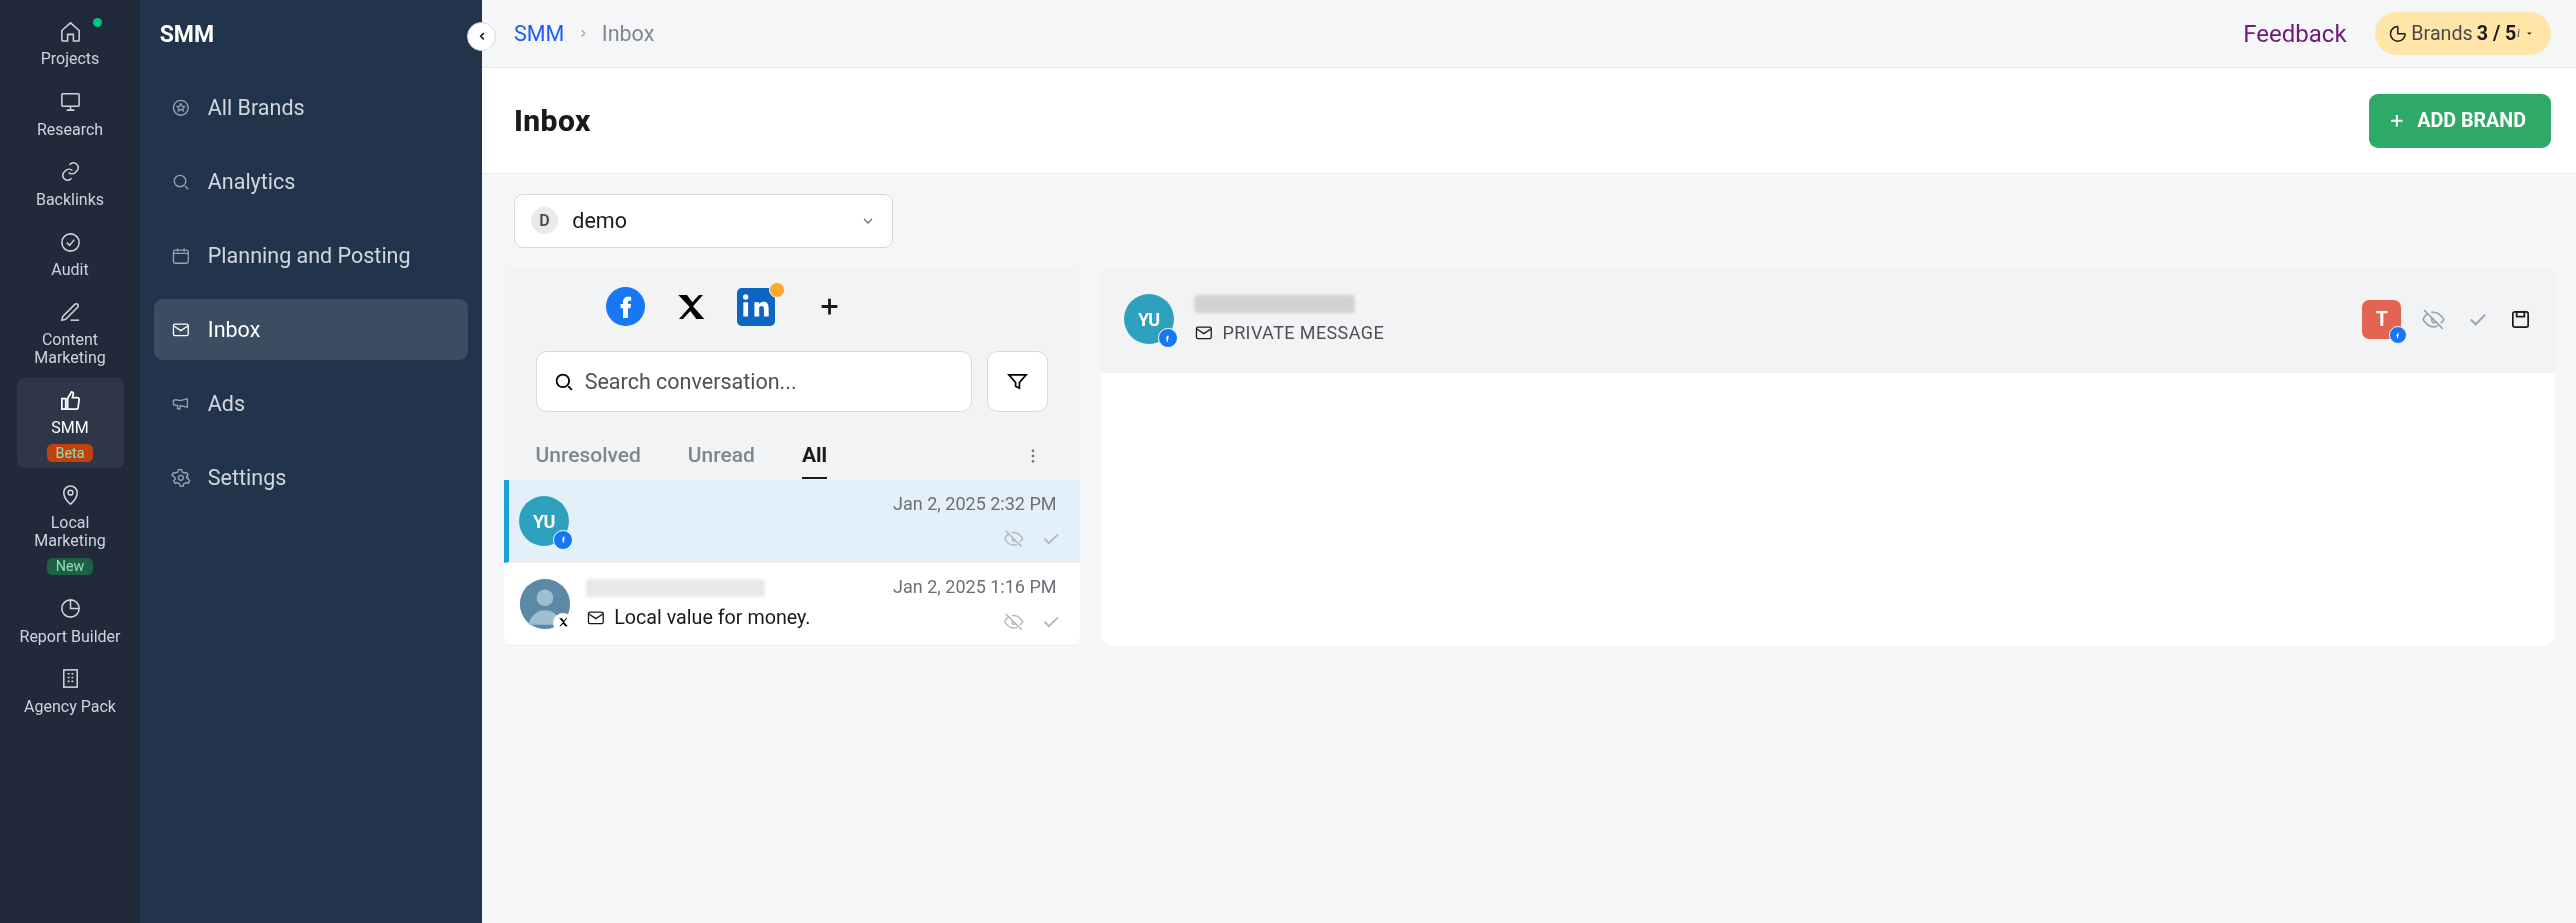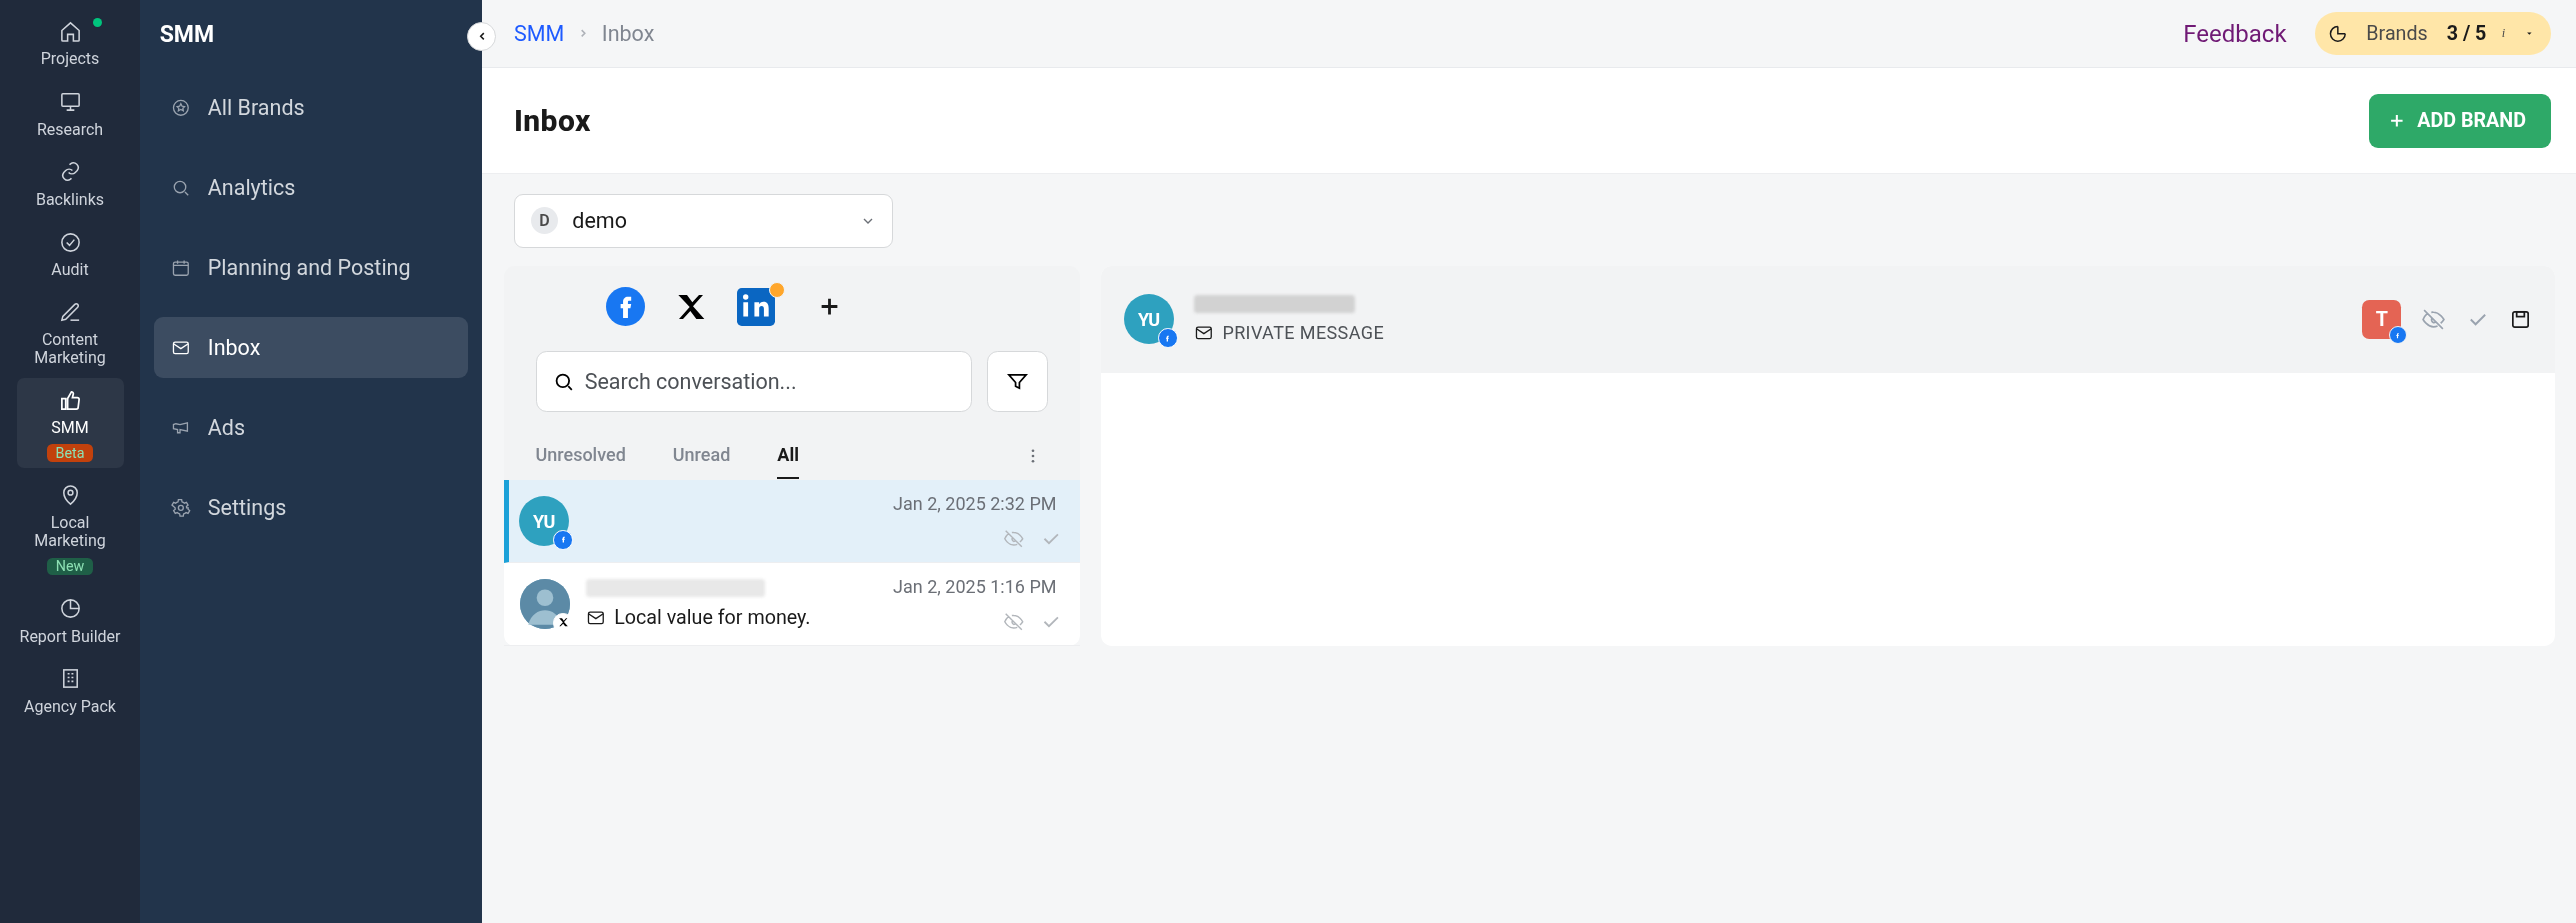--- a/index.html
+++ b/index.html
@@ -16,36 +16,36 @@
 .rail-item.active .rail-label { color: #ffffff; }
 .rail-badge { margin-top: 1.8px; font-size: 14.3px; padding: 0.9px 9px; border-radius: 5.4px; }
 .rail-badge.beta { background: #c2410c; color: #8ce0b3; }
 .rail-badge.new  { background: #1f5f47; color: #8ce0b3; }
 .rail-dot { position: absolute; top: 9px; right: 21.5px; width: 9px; height: 9px; background: #00c47d; border-radius: 50%; }
 
 
 .sidebar { width: 342px; background: #22344b; color: #e8eaed; flex-shrink: 0; position: relative; }
 .sidebar-header { height: 68px; display: flex; align-items: center; padding-left: 19.7px; font-weight: 700; font-size: 23px; color: #ffffff; }
 .collapse-btn { position: absolute; top: 21.5px; right: -14.3px; width: 29px; height: 29px; border-radius: 50%; background: #ffffff; border: 0.9px solid #d6d8da; display: flex; align-items: center; justify-content: center; cursor: pointer; color: #1a1a1a; z-index: 3; }
-.sidenav { display: flex; flex-direction: column; padding: 9px 14.3px 0 14.3px; gap: 19px; }
+.sidenav { display: flex; flex-direction: column; padding: 9px 14.3px 0 14.3px; gap: 13px; }
 .sidenav-item { height: 61px; display: flex; align-items: center; gap: 16px; padding: 0 16px; border-radius: 9px; cursor: pointer; color: #d2d7dd; font-size: 21.5px; }
 .sidenav-item.active { background: #3c4c61; color: #ffffff; }
 .sidenav-icon { width: 21.5px; height: 21.5px; color: #9aa3af; display:flex; align-items:center; justify-content:center; }
 .sidenav-item.active .sidenav-icon { color: #ffffff; }
 
 
 .main { flex: 1; display: flex; flex-direction: column; min-width: 0; background: #f5f6f7; }
 .topbar { height: 68px; background: #f5f6f7; border-bottom: 0.9px solid #e8eaed; display: flex; align-items: center; padding: 0 25px 0 32px; gap: 14.3px; }
 .crumbs { display: flex; align-items: center; gap: 12.5px; font-size: 21.5px; }
 .crumbs .root { color: #1e5bff; cursor: pointer; }
 .crumbs .sep  { color: #aeb2b8; }
 .crumbs .curr { color: #808690; }
 .topbar .spacer { flex: 1; }
 .feedback { color: #701a75; font-size: 24px; cursor: pointer; margin-right: 14.3px; }
-.brands-pill { height: 43px; background: #ffe6a8; border-radius: 21.5px; display: flex; align-items: center; gap: 19px; padding: 0 16px 0 12.5px; color: #4a4a4a; cursor: pointer; font-size: 19.7px; }
+.brands-pill { height: 43px; background: #ffe6a8; border-radius: 21.5px; display: flex; align-items: center; gap: 4px; padding: 0 16px 0 12.5px; color: #4a4a4a; cursor: pointer; font-size: 19.7px; }
 .brands-pill .count { font-weight: 700; color: #1a1a1a; }
 .brands-pill svg { color: #1a1a1a; }
 
 .header-row { height: 106px; background: #ffffff; border-bottom: 0.9px solid #edeef0; display: flex; align-items: center; padding: 0 25px 0 32px; }
 .page-title { font-size: 30px; font-weight: 800; letter-spacing: 0.4px; }
 .header-row .spacer { flex: 1; }
 .add-brand { height: 54px; padding: 0 25px 0 18px; border-radius: 9px; background: #2ea968; color: #ffffff; display: flex; align-items: center; gap: 10.7px; font-size: 19.7px; font-weight: 700; cursor: pointer; }
 
 .context-row { padding: 19.7px 0 18px 32px; }
 .brand-select { width: 379px; height: 54px; border: 0.9px solid #d6d8da; background: #ffffff; border-radius: 9px; display: flex; align-items: center; gap: 14.3px; padding: 0 16px; cursor: pointer; }
@@ -63,21 +63,21 @@
 .account .warn { position: absolute; top: -5.4px; right: -10.7px; width: 16px; height: 16px; border-radius: 50%; background: #ffa62b; border: 1.8px solid #f2f3f4; }
 .add-account { width: 36px; height: 36px; display: flex; align-items: center; justify-content: center; cursor: pointer; color: #1a1a1a; margin-left: 7.2px; }
 
 .search-row { display: flex; gap: 14.3px; padding: 7.2px 32px 19.7px 32px; }
 .search { flex: 1; height: 61px; border: 0.9px solid #d6d8da; background: #ffffff; border-radius: 10.7px; display: flex; align-items: center; padding: 0 16px; gap: 10.7px; }
 .search input { border: none; outline: none; font-size: 21.5px; color: #1a1a1a; width: 100%; background: transparent; }
 .search input::placeholder { color: #4d5156; }
 .filter-btn { width: 61px; height: 61px; border: 0.9px solid #d6d8da; background: #ffffff; border-radius: 10.7px; display: flex; align-items: center; justify-content: center; cursor: pointer; }
 
 .tabs { padding: 0 32px; display: flex; align-items: center; gap: 47px; border-bottom: 0.9px solid transparent; }
-.tab { font-size: 18px; color: #808690; height: 47px; display: flex; align-items: center; cursor: pointer; border-bottom: 2.7px solid transparent; font-weight: 500; }
+.tab { font-size: 21px; color: #808690; height: 47px; display: flex; align-items: center; cursor: pointer; border-bottom: 2.7px solid transparent; font-weight: 500; }
 .tab.active { color: #1a1a1a; font-weight: 700; border-bottom-color: #1a1a1a; }
 .tab-more { margin-left: auto; color: #6b6f76; cursor: pointer; padding: 0 5.4px; }
 
 .convos { background: #ffffff; border-bottom-left-radius: 10.7px; border-bottom-right-radius: 10.7px; }
 .convo { position: relative; display: flex; align-items: flex-start; gap: 16px; padding: 16px 27px 16px 16px; border-bottom: 0.9px solid #edeef0; cursor: pointer; }
 .convo.active { background: #e3f0f9; border-left: 5.4px solid #1ba1d8; padding-left: 10.7px; }
 .avatar-wrap { position: relative; width: 50px; height: 50px; flex-shrink: 0; }
 .avatar { width: 50px; height: 50px; border-radius: 50%; display: flex; align-items: center; justify-content: center; color: #fff; font-size: 18px; font-weight: 700; }
 .avatar.yu { background: #2ea1bf; }
 .avatar.user { background: #6ba5c2; }

